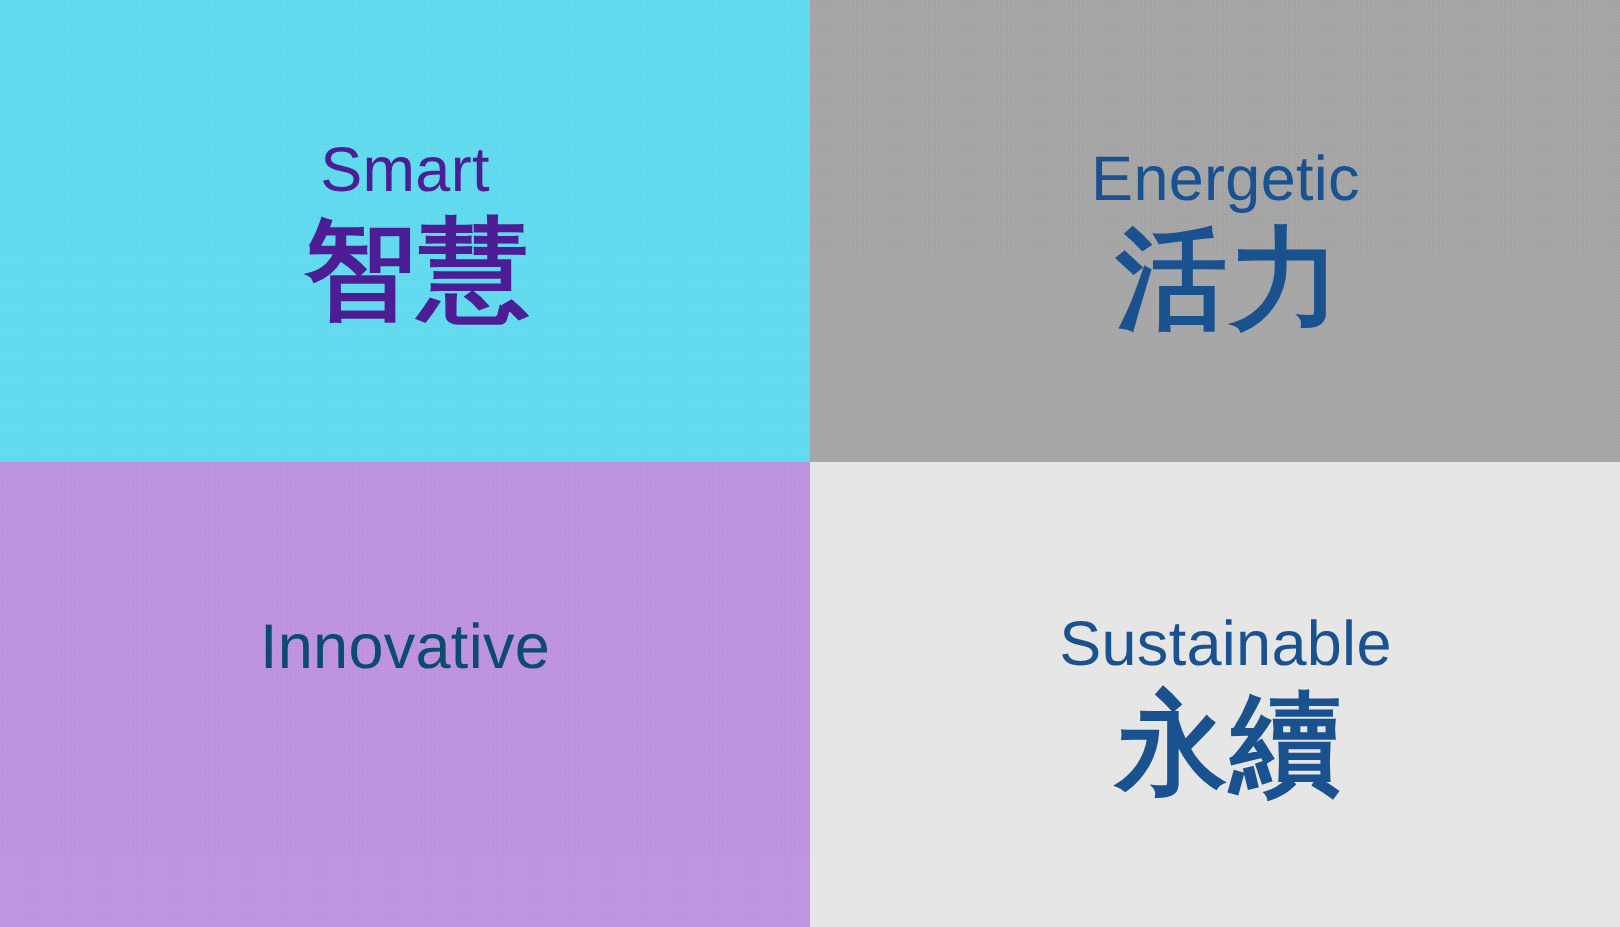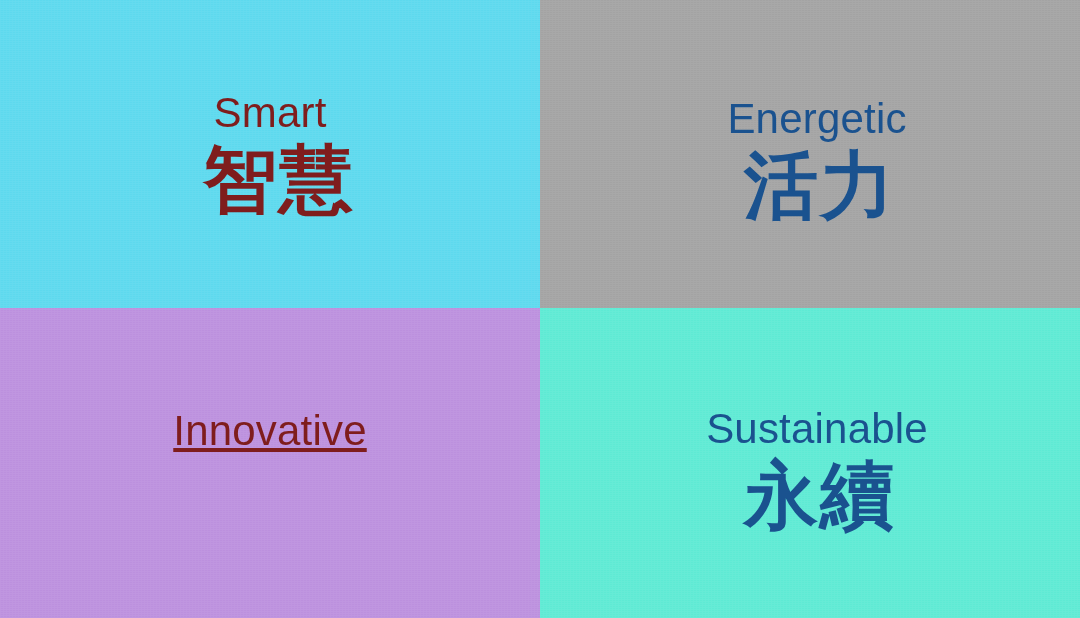--- a/index.html
+++ b/index.html
@@ -76,42 +76,42 @@
   .bl .word-cjk { padding-left: 8px; }
   .br .word-cjk { padding-left: 6px; }
 </style>
 </head>
 <body>
 
 <div id="stage" style="background-color: rgb(255, 255, 255);">
 
   <div class="quad tl" style="background-color: rgb(93, 217, 238);">
     <div class="texture"></div>
-    <div class="textblock" style="color: #7f1d1d;">
+    <div class="textblock" style="color: #4c1d95;">
       <span class="word-en">Smart</span>
       <span class="word-cjk">智慧</span>
     </div>
   </div>
 
   <div class="quad tr" style="background-color: #a3a3a3;">
     <div class="texture"></div>
     <div class="textblock" style="color: rgb(26, 82, 143);">
       <span class="word-en">Energetic</span>
       <span class="word-cjk">活力</span>
     </div>
   </div>
 
   <div class="quad bl" style="background-color: rgb(188, 144, 222);">
     <div class="texture"></div>
-    <div class="textblock" style="color: #7f1d1d; text-decoration: underline;">
+    <div class="textblock" style="color: #0c4a6e;">
       <span class="word-en">Innovative</span>
     </div>
   </div>
 
-  <div class="quad br" style="background-color: #5eead4;">
+  <div class="quad br" style="background-color: #e5e5e5;">
     <div class="texture"></div>
     <div class="textblock" style="color: rgb(26, 82, 143);">
       <span class="word-en">Sustainable</span>
       <span class="word-cjk">永續</span>
     </div>
   </div>
 
 </div>
 
 </body></html>

